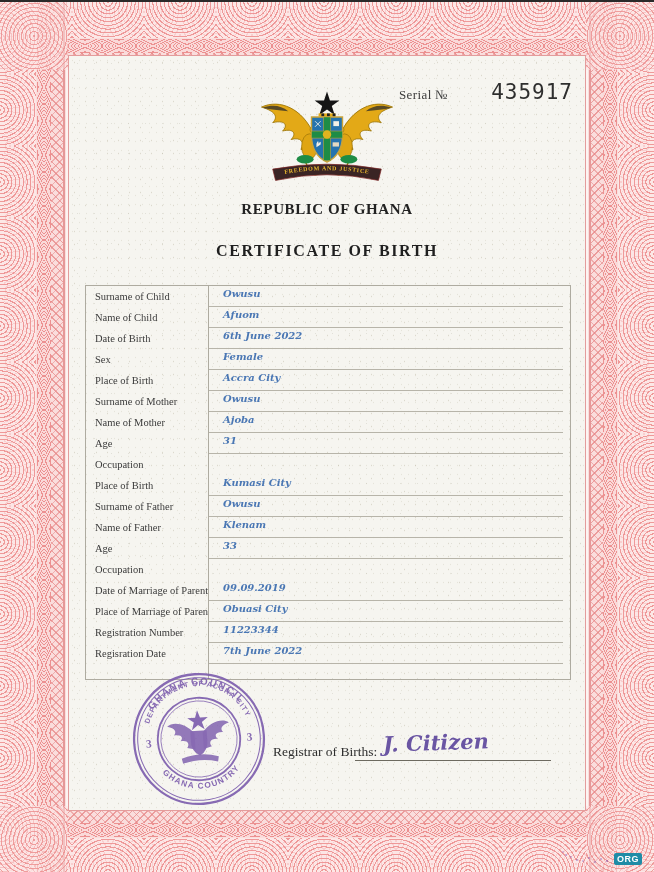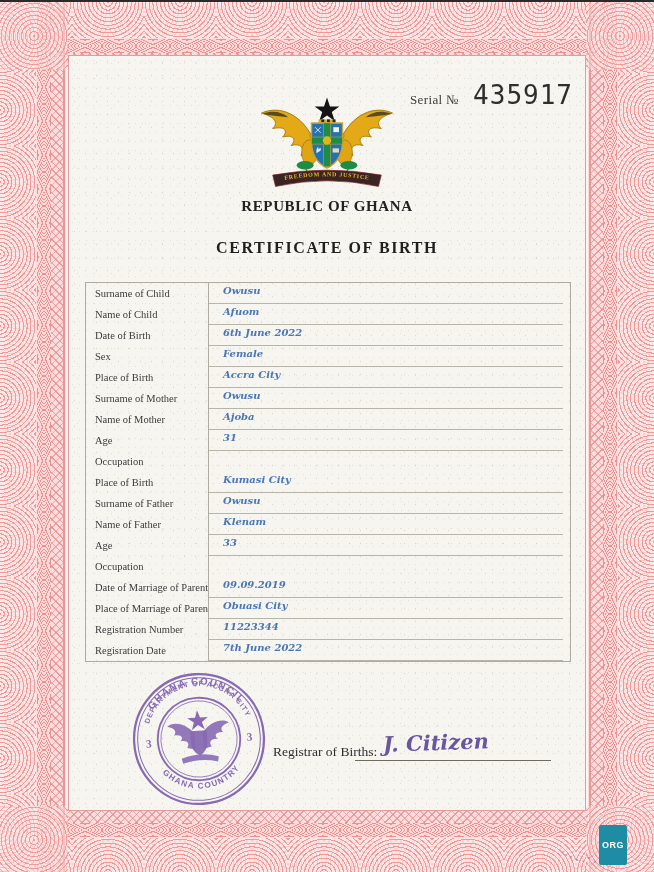--- a/index.html
+++ b/index.html
@@ -57,33 +57,33 @@
     background-color:#f6f5f0;
     background-image:
       radial-gradient(rgba(170,165,140,.35) .6px, transparent .9px),
       radial-gradient(rgba(190,186,165,.3) .5px, transparent .8px),
       radial-gradient(rgba(150,148,130,.22) .7px, transparent 1px);
     background-size:11px 13px,7px 9px,17px 15px;
     border:1.5px solid #e39c9c;
   }
 
   
-  .serial-row{display:flex;justify-content:flex-end;align-items:baseline;gap:14px;padding:24px 12px 0 0;}
+  .serial-row{display:flex;justify-content:flex-end;align-items:baseline;padding:24px 12px 0 0;}
   .serial-label{font-size:13px;color:#3c3c3c;letter-spacing:.4px;}
-  .serial-value{font-family:"DejaVu Sans Mono",monospace;font-size:26px;color:#2e2e2e;letter-spacing:1px;}
+  .serial-value{font-family:"DejaVu Sans Mono",monospace;font-size:21px;color:#2e2e2e;letter-spacing:1px;margin-left:43px;}
 
   
   .coat-wrap{display:flex;justify-content:center;margin-top:-14px;}
-  .republic{ text-align:center;font-size:15px;font-weight:bold;color:#222;letter-spacing:.6px;margin-top:3px;}
+  .republic{ text-align:center;font-size:15px;font-weight:bold;color:#222;letter-spacing:.6px;margin-top:12px;}
   .doc-title{text-align:center;font-size:16px;font-weight:bold;color:#1f1f1f;letter-spacing:1.6px;margin-top:24px;}
 
   
   .form-table{
     position:relative;margin:25px 0 14px 16px;width:484px;
-    border:1px solid #aeaba0;padding-bottom:0;background:transparent;
+    border:1px solid #aeaba0;padding-bottom:15px;background:transparent;
   }
   .form-divider{position:absolute;left:122px;top:0;bottom:0;width:1px;background:#aeaba0;}
   .frow{display:flex;height:21px;align-items:stretch;}
   .flabel{
     width:122px;flex:0 0 122px;font-size:10.5px;color:#3b3b3b;
     padding:5px 4px 0 9px;box-sizing:border-box;white-space:nowrap;overflow:hidden;
   }
   .fvalue{
     flex:1;margin:0 7px 0 1px;border-bottom:1px solid #b7b4a9;
     font-family:"DejaVu Serif",serif;font-style:italic;
@@ -95,23 +95,23 @@
   .registrar-row{position:absolute;left:204px;top:686px;width:282px;}
   .registrar-label{font-size:13.5px;color:#2e2e2e;display:inline-block;}
   .sig-line{position:absolute;left:82px;top:18px;width:196px;border-bottom:1.2px solid #6d6a60;}
   .signature{
     position:absolute;left:110px;top:-12px;font-family:"DejaVu Serif",serif;
     font-style:italic;font-weight:bold;font-size:21px;color:#6a55a3;transform:rotate(-2deg);
   }
 
   
   .org-badge{
-    position:absolute;right:27px;bottom:9px;z-index:4;background:#1f8ca6;color:#fff;
+    position:absolute;right:12px;bottom:9px;z-index:4;background:#1f8ca6;color:#fff;
     font-family:"Liberation Sans",sans-serif;font-size:9px;font-weight:bold;
-    padding:15px 3px;border-radius:2px;letter-spacing:.5px;
+    padding:1px 3px;border-radius:2px;letter-spacing:.5px;
   }
   .watermark-dots{
     position:absolute;right:46px;bottom:12px;z-index:4;width:2px;height:2px;border-radius:50%;
     background:rgba(110,70,180,.55);
     box-shadow:-6px -2px 0 rgba(110,70,180,.45),-12px 1px 0 rgba(90,60,170,.4),
       -18px -3px 0 rgba(120,80,190,.5),-24px 0 0 rgba(110,70,180,.35),-30px -1px 0 rgba(100,65,175,.45),
       -36px -4px 0 rgba(120,80,190,.4),-41px -6px 0 rgba(130,90,200,.5),-44px -9px 0 rgba(130,90,200,.35);
   }
 </style>
 </head>

